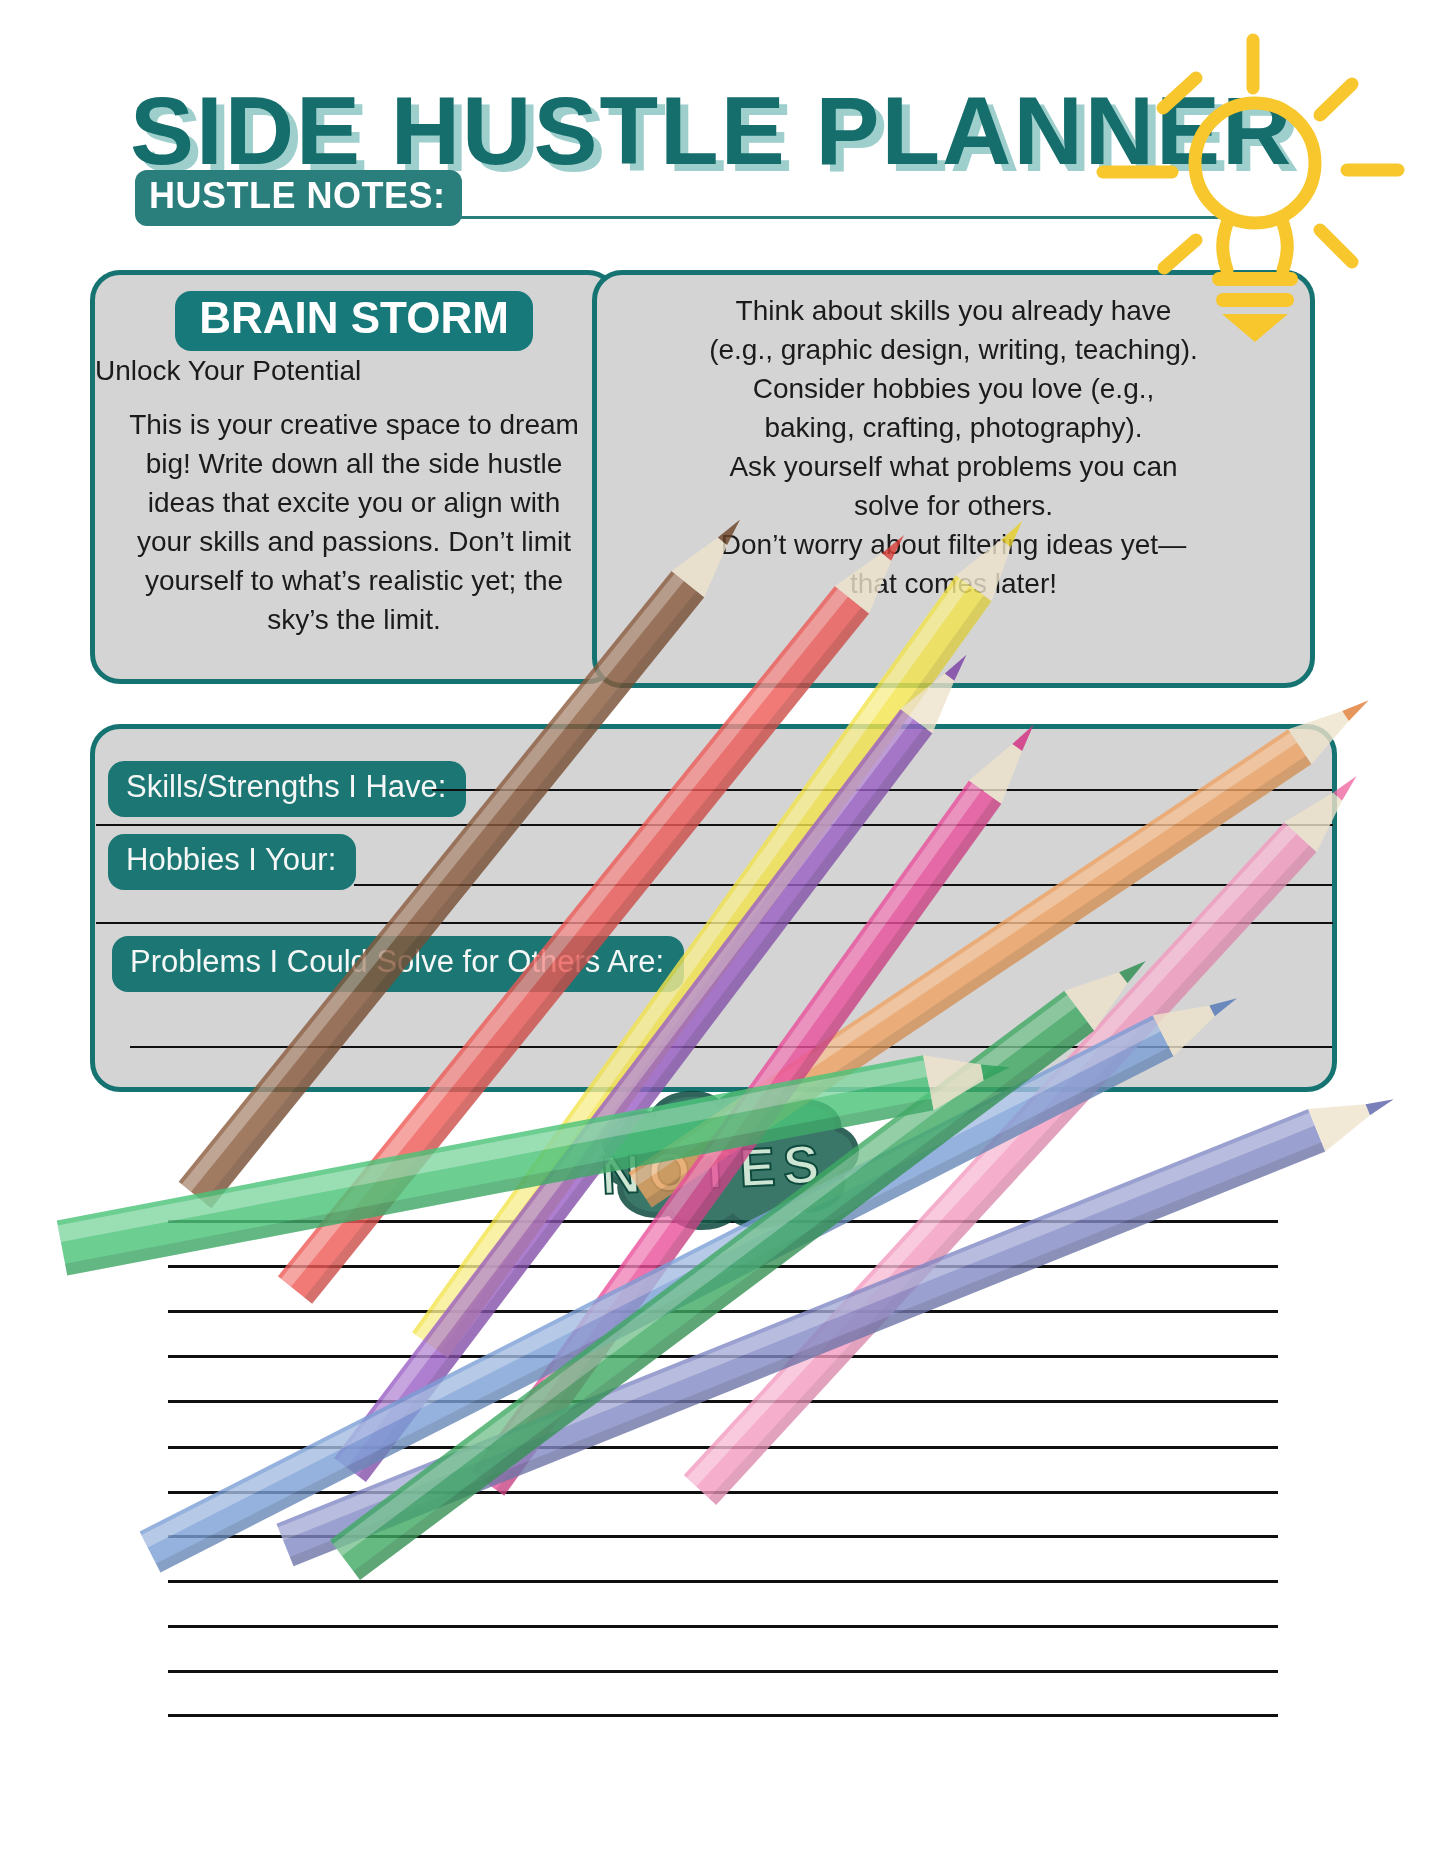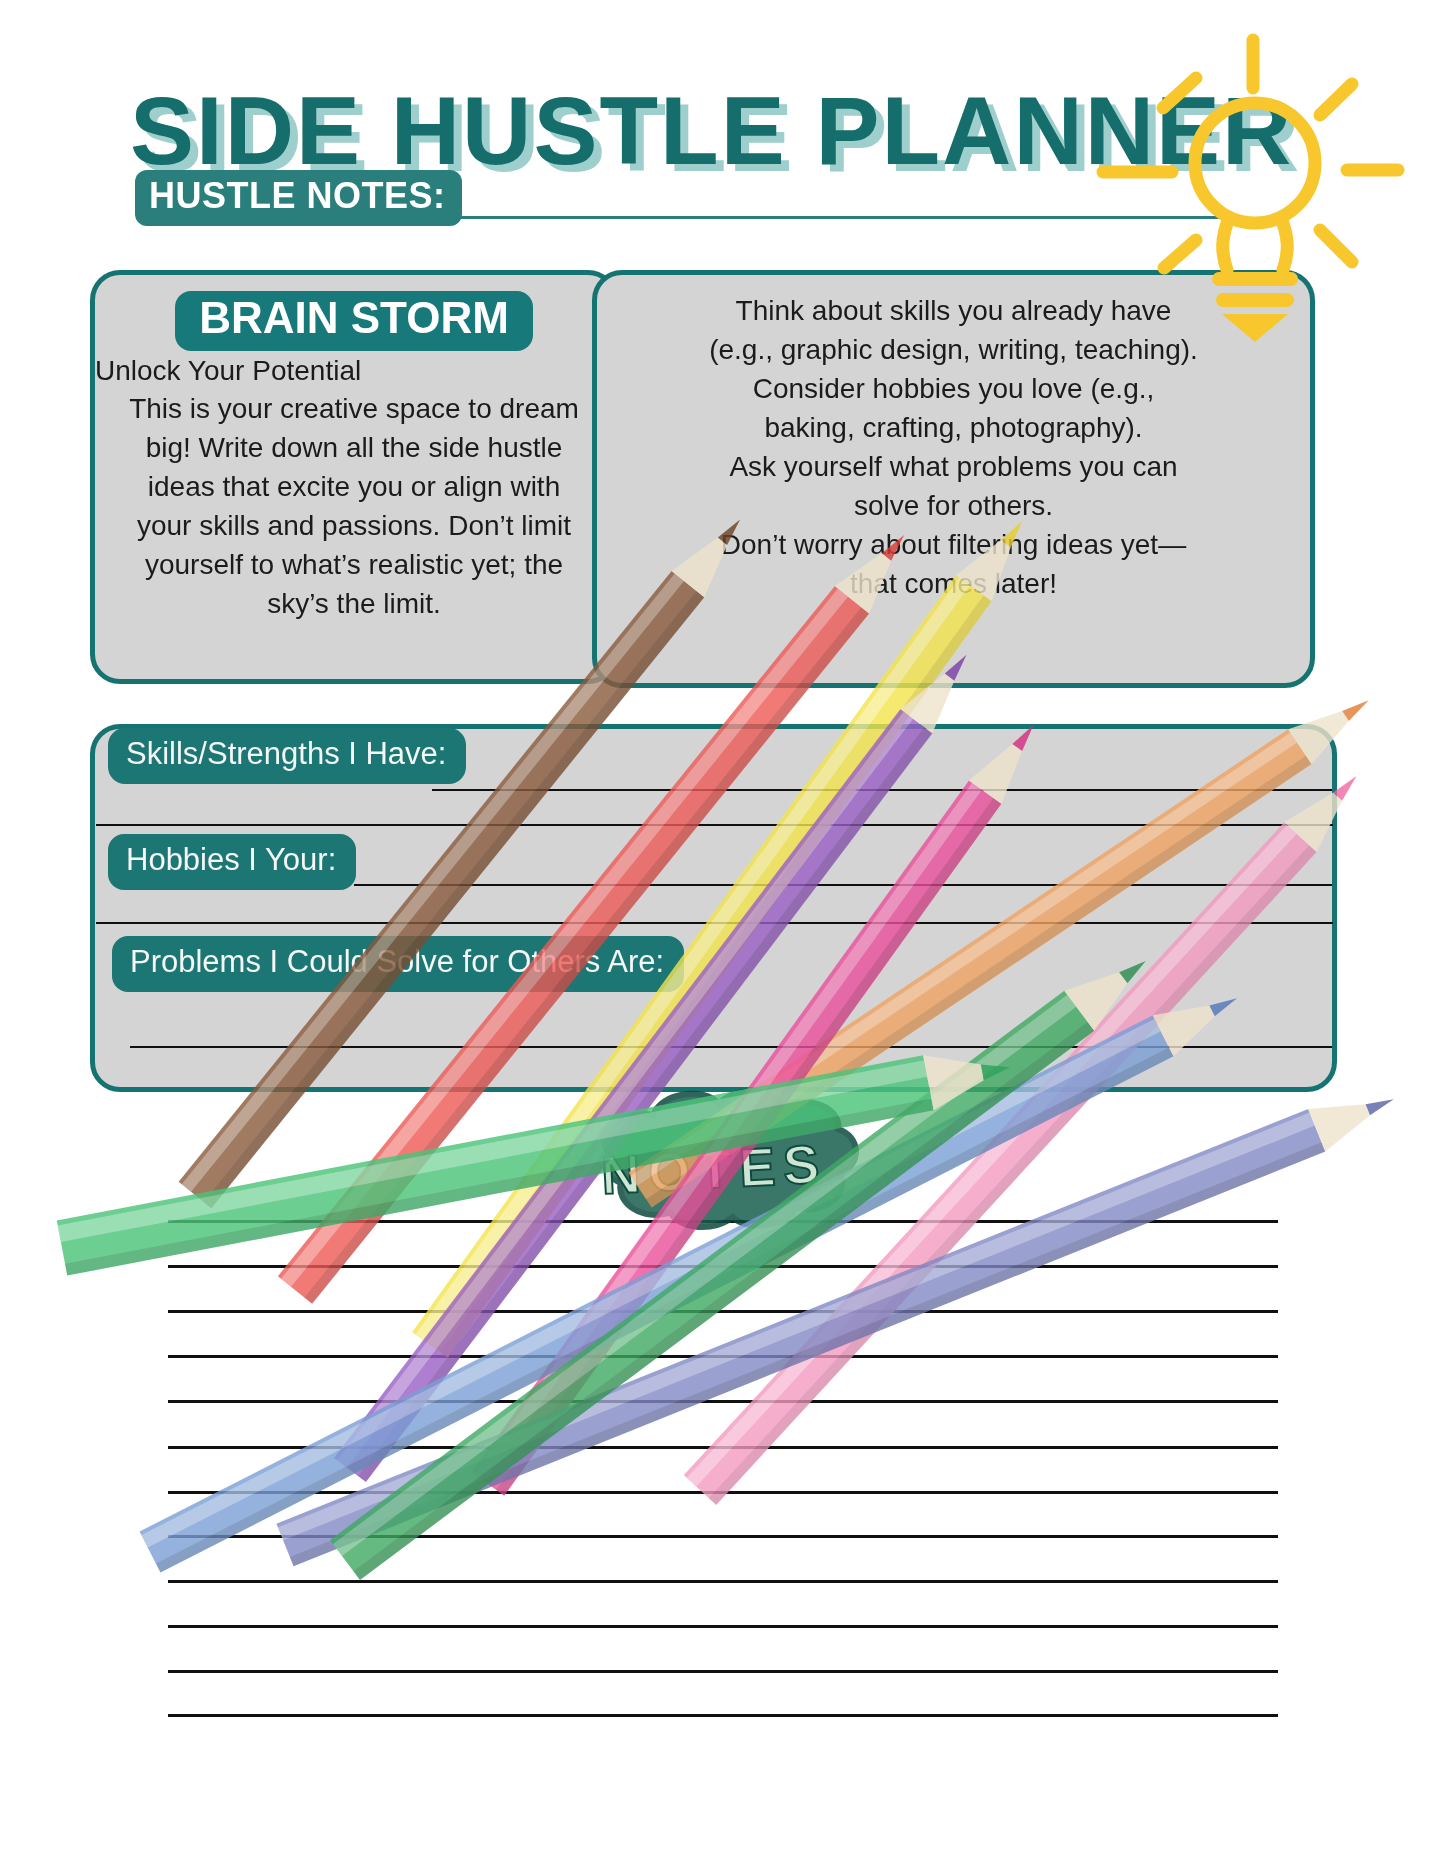--- a/index.html
+++ b/index.html
@@ -13,21 +13,21 @@
   .hustle-underline{position:absolute;left:428px;top:216px;width:820px;height:3px;background:#2a7e7b;}
   .box{position:absolute;box-sizing:border-box;background:#d4d4d4;border:5px solid #157471;border-radius:30px;}
   .box-brainstorm{left:90px;top:270px;width:528px;height:414px;}
   .box-tips{left:592px;top:270px;width:723px;height:418px;}
   .box-prompts{left:90px;top:724px;width:1247px;height:368px;}
   .brain-pill{display:block;width:fit-content;margin:16px auto 4px auto;background:#17797a;color:#ffffff;
          font-size:44px;font-weight:600;padding:2px 24px 8px 24px;border-radius:16px;}
   .subhead{text-align:left;font-size:28px;color:#1b1b1b;margin:4px 0 0 0;}
   .para{text-align:center;font-size:28px;line-height:39px;color:#1b1b1b;margin:0;
          white-space:pre-line;}
-  .box-brainstorm .para{margin-top:2px;}
+  .box-brainstorm .para{margin-top:18px;}
   .box-tips .para{margin-top:16px;}
   .prompt-pill{position:absolute;background:#1b7674;color:#f4f7f6;font-size:31px;
          padding:8px 20px 12px 18px;border-radius:16px;white-space:nowrap;}
   .rule{position:absolute;height:2px;background:#101010;}
   .nline{position:absolute;left:168px;width:1110px;height:3px;background:#101010;}
   .overlay{position:absolute;left:0;top:0;z-index:5;pointer-events:none;}
 </style>
 </head>
 <body>
 
@@ -54,21 +54,21 @@
 (e.g., graphic design, writing, teaching).
 Consider hobbies you love (e.g.,
 baking, crafting, photography).
 Ask yourself what problems you can
 solve for others.
 Don’t worry about filtering ideas yet—
 that comes later!</p>
   </div>
 
   <div class="box box-prompts"></div>
-  <div class="prompt-pill" style="left:108px;top:728px;border-radius:17px;">Skills/Strengths I Have:</div>
+  <div class="prompt-pill" style="left:108px;top:761px;">Skills/Strengths I Have:</div>
   <div class="rule" style="left:432px;top:789px;width:900px;"></div>
   <div class="rule" style="left:96px;top:824px;width:1237px;"></div>
   <div class="prompt-pill" style="left:108px;top:834px;">Hobbies I Your:</div>
   <div class="rule" style="left:354px;top:884px;width:978px;"></div>
   <div class="rule" style="left:96px;top:922px;width:1237px;"></div>
   <div class="prompt-pill" style="left:112px;top:936px;">Problems I Could Solve for Others Are:</div>
   <div class="rule" style="left:130px;top:1046px;width:1202px;"></div>
 
   <div class="nline" style="top:1220px;"></div>
   <div class="nline" style="top:1265px;"></div>

